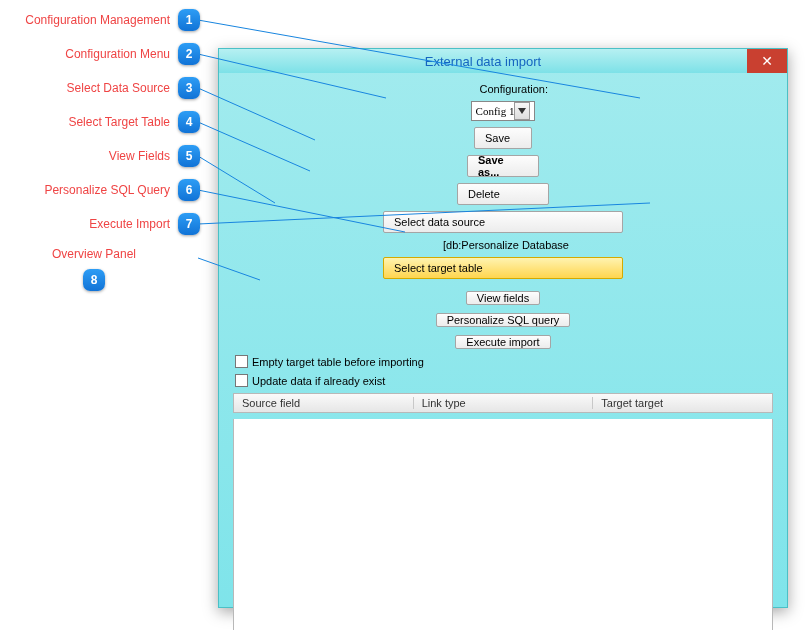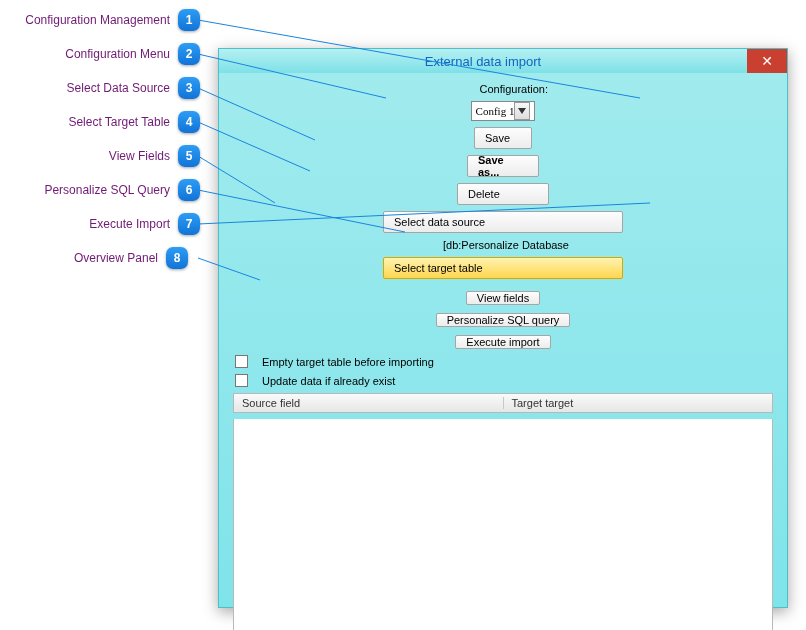--- a/index.html
+++ b/index.html
@@ -20,21 +20,21 @@
   }
   .callout {
     position: absolute;
     display: flex;
     align-items: center;
     justify-content: flex-end;
     gap: 8px;
   }
   .callout-label {
     font-size: 12px;
-    color: #701a75;
+    color: #ef4444;
     white-space: nowrap;
   }
   .callout-badge {
     width: 22px;
     height: 22px;
     border-radius: 7px;
     background: linear-gradient(to bottom,#2d9df5,#1173d6);
     color: #fff;
     display: flex;
     align-items: center;
@@ -151,21 +151,21 @@
     color: #000;
   }
   .btn-highlight {
     background: linear-gradient(#fff3b0,#ffd54f);
     border-color: #d4aa00;
   }
   .three-btn-row .btn { flex:1; }
   .chk-row {
     display: flex;
     align-items: center;
-    gap: 14px;
+    gap: 4px;
     padding-left: 2px;
   }
   .chk {
     width: 13px; height: 13px;
     border: 1px solid #777;
     background: #fff;
     cursor: pointer;
   }
   .chk-label { font-size: 11px; color: #000; }
   .table-head {
@@ -243,21 +243,21 @@
     <span class="callout-badge">5</span>
   </div>
   <div class="callout" style="left:0; top:179px; width:200px;">
     <span class="callout-label">Personalize SQL Query</span>
     <span class="callout-badge">6</span>
   </div>
   <div class="callout" style="left:0; top:213px; width:200px;">
     <span class="callout-label">Execute Import</span>
     <span class="callout-badge">7</span>
   </div>
-  <div class="callout" style="left:0; top:247px; width:188px;">
+  <div class="callout" style="left:0; top:247px; width:188px;flex-direction:column;">
     <span class="callout-label">Overview Panel</span>
     <span class="callout-badge">8</span>
   </div>
 </div>
 
 <div class="dialog">
   <div class="titlebar">
     <div class="titlebar-title">External data import</div>
     <div class="close-btn">
         <span>✕</span>
@@ -319,20 +319,21 @@
       <div class="chk"></div>
       <span class="chk-label">Empty target table before importing</span>
     </div>
     <div class="chk-row">
       <div class="chk"></div>
       <span class="chk-label">Update data if already exist</span>
     </div>
 
     <div class="table-head">
       <div class="th">Source field</div>
+      <div class="th">Link type</div>
       <div class="th">Target target</div>
     </div>
     <div class="table-body"></div>
 
     <div class="footer-row">
       <div class="close-button">
           <span>Close</span>
         </div>
     </div>
 

